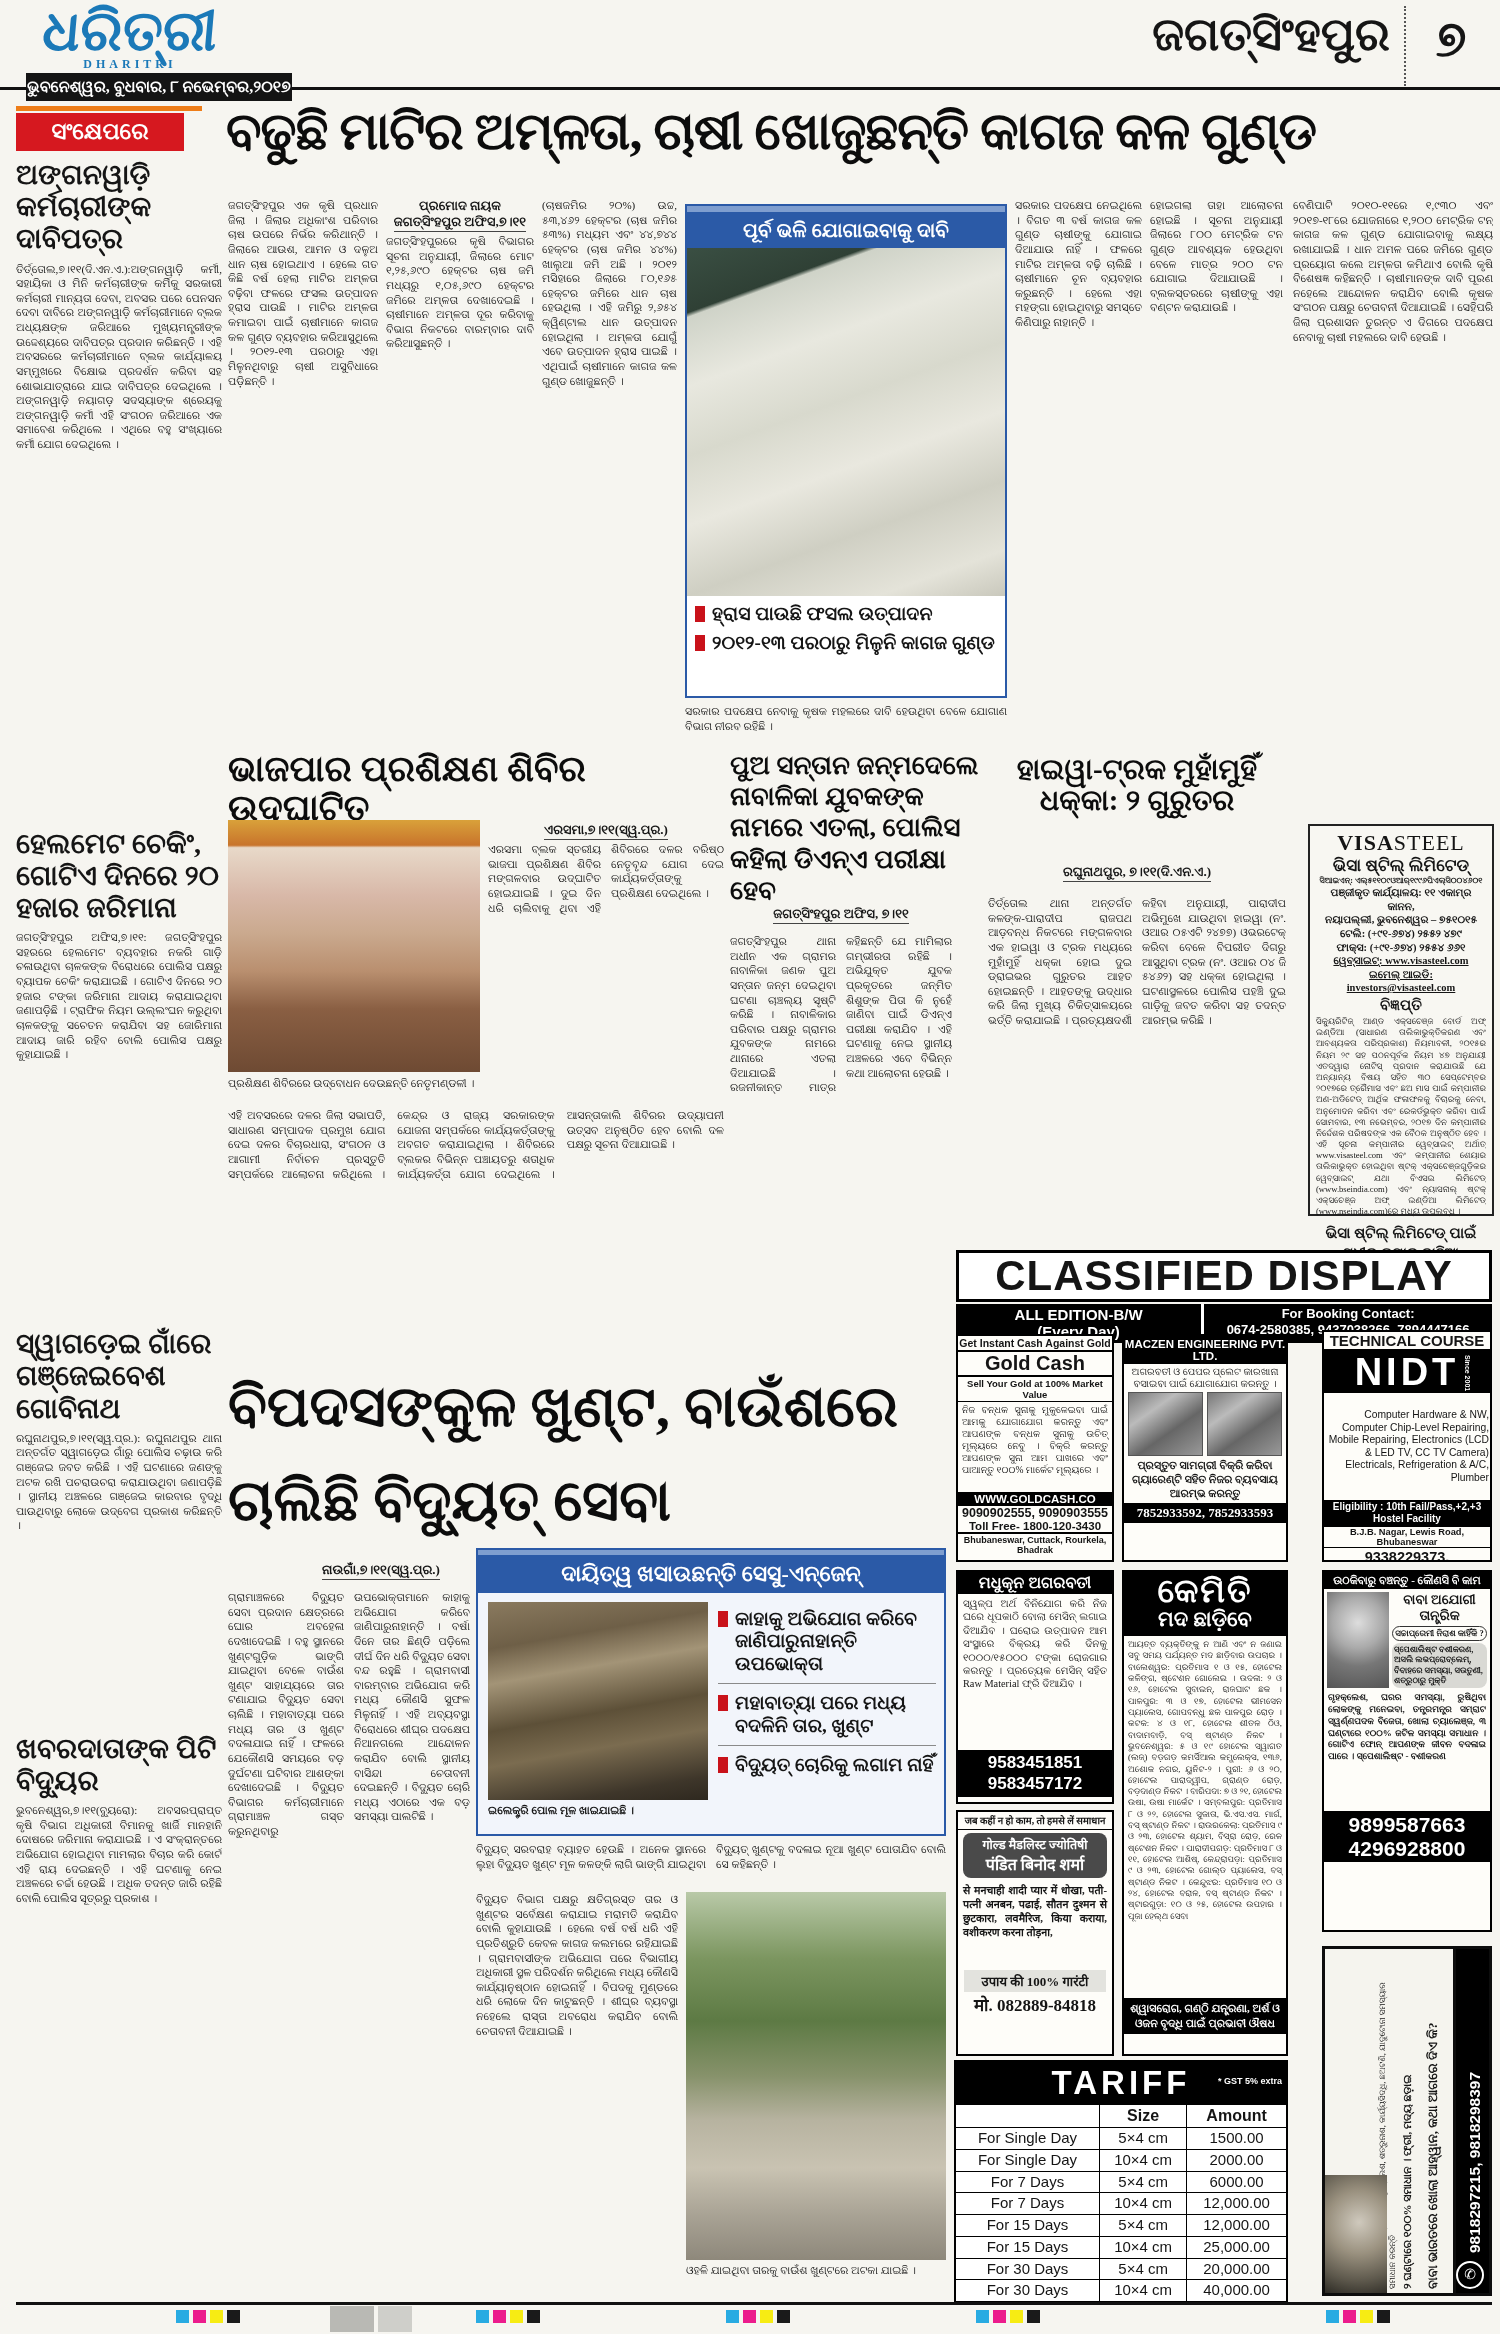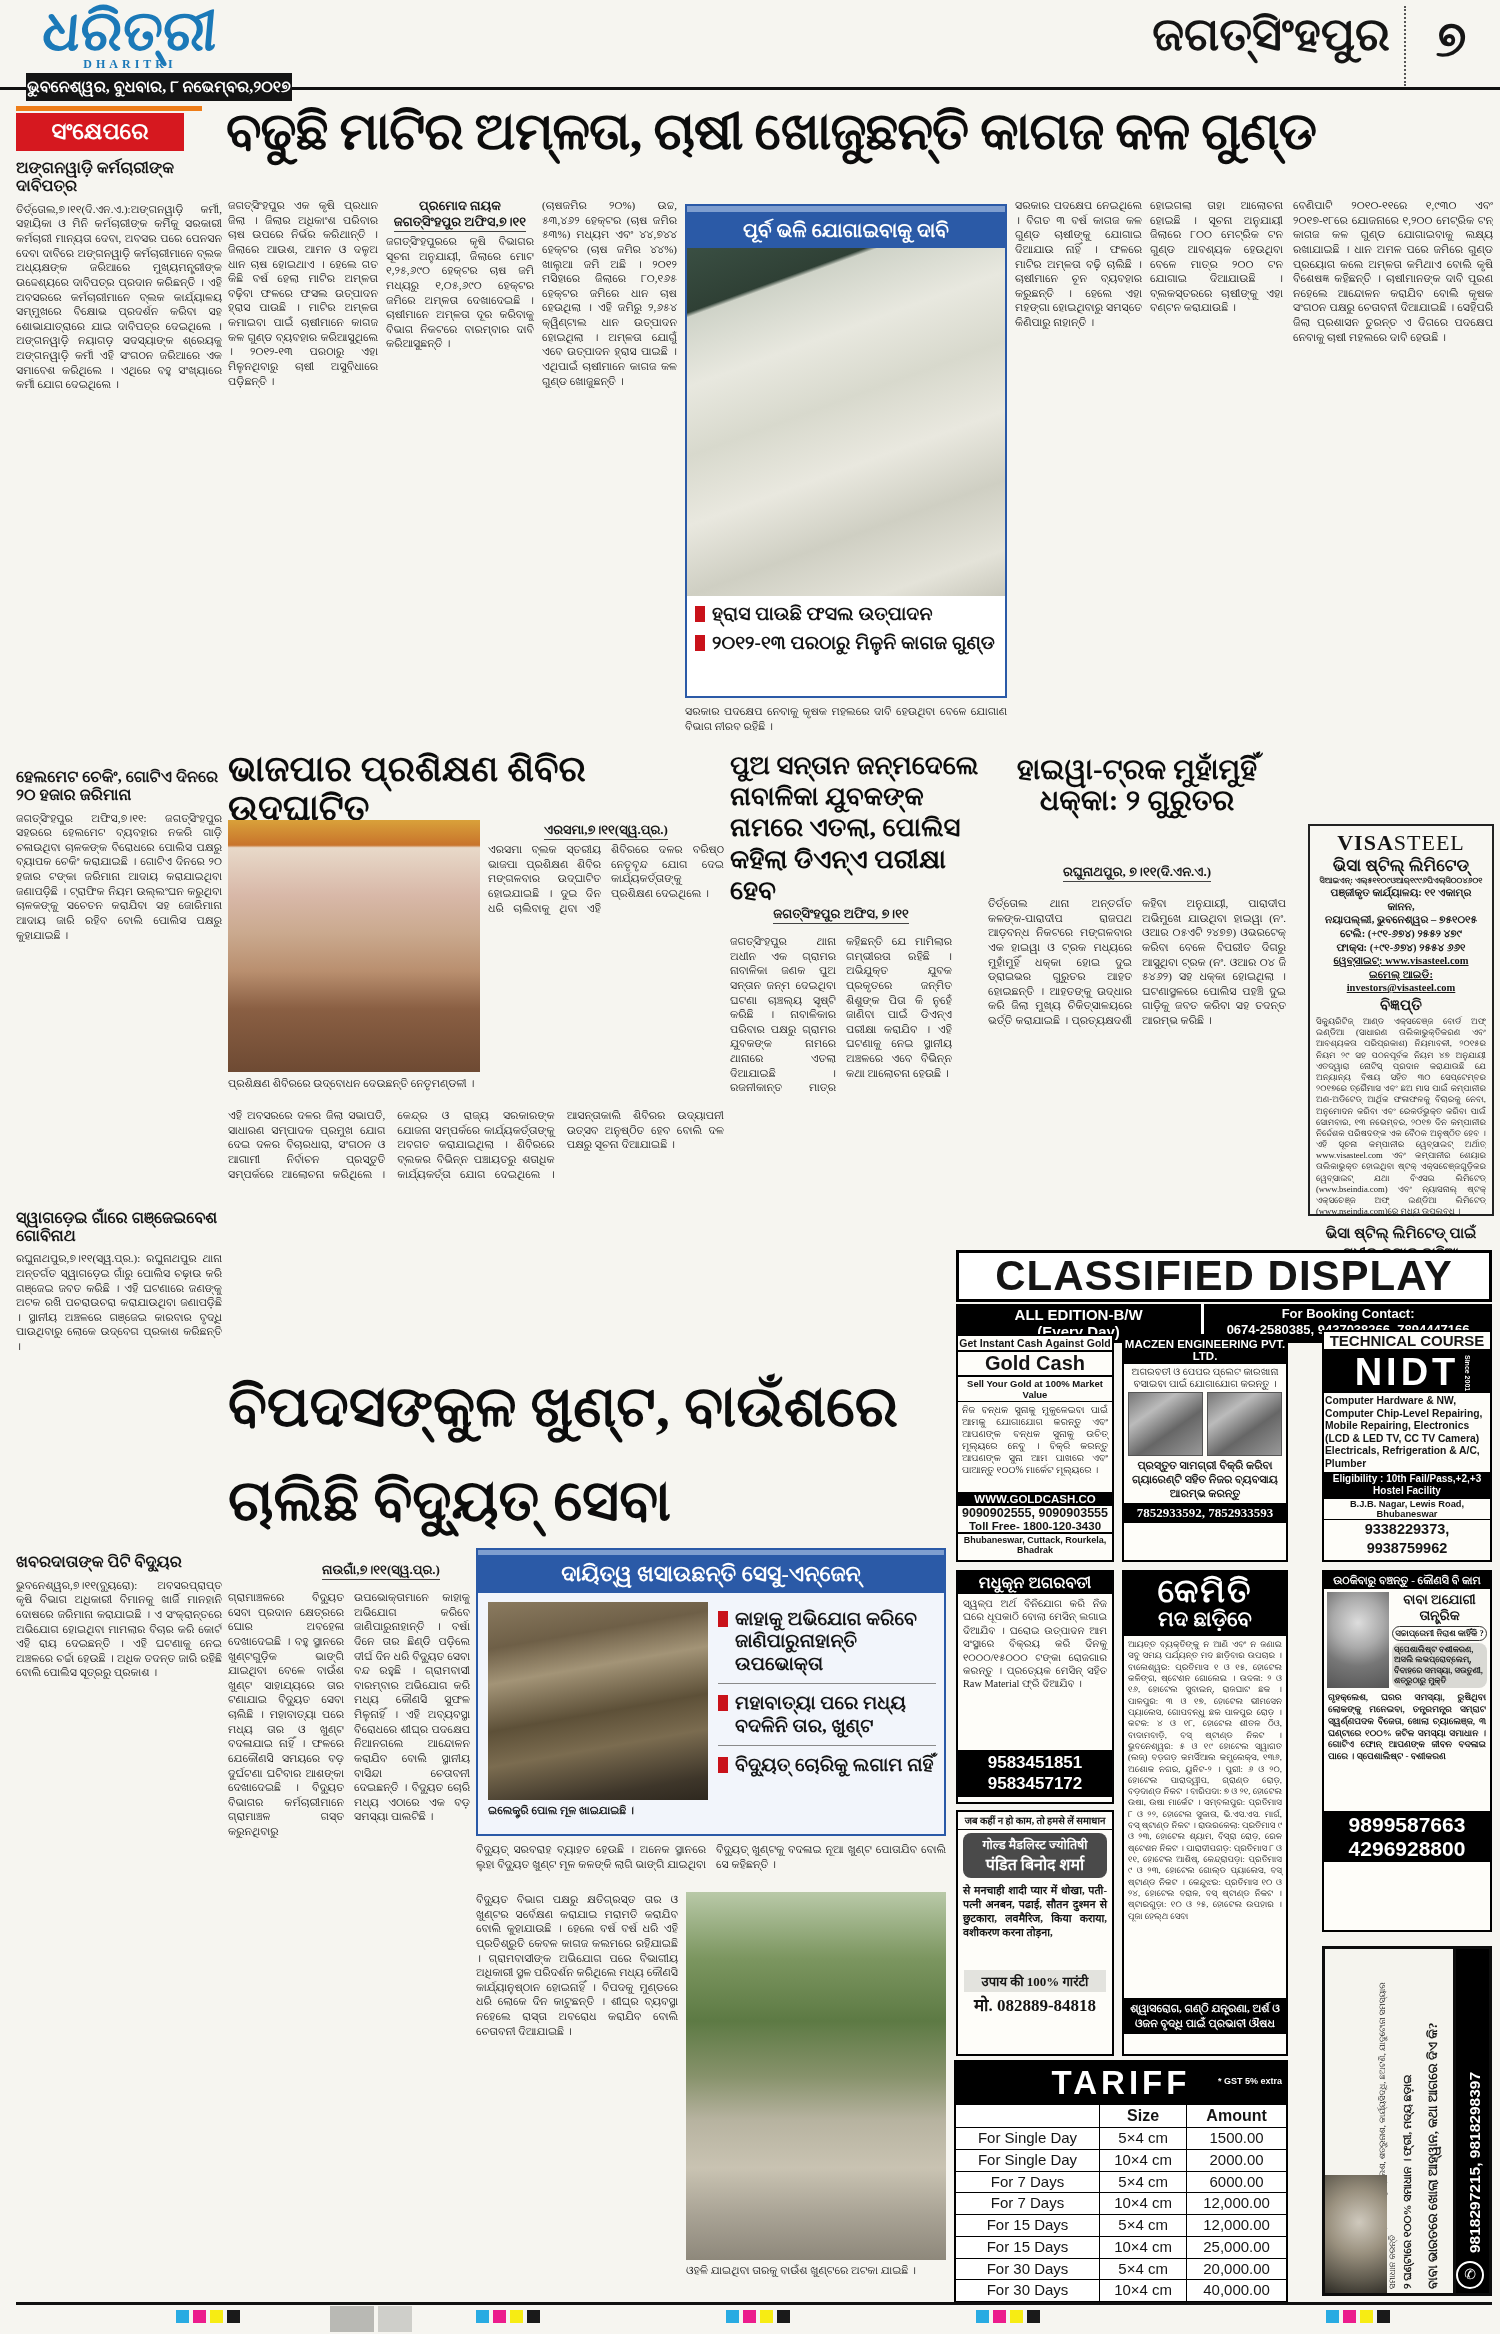--- a/index.html
+++ b/index.html
@@ -23,21 +23,21 @@
            font-size:16px;font-weight:bold;text-align:center;line-height:28px;z-index:3;}
   .edition{left:1020px;top:8px;width:370px;font-size:46px;font-weight:bold;text-align:right;}
   .pgdots{left:1404px;top:6px;height:80px;border-left:2px dotted #555;}
   .pagenum{left:1410px;top:10px;width:82px;font-size:50px;font-weight:bold;text-align:center;}
 
   
   .leftcol{left:16px;top:106px;width:206px;height:2192px;overflow:hidden;}
   .orange-bar{width:186px;height:5px;background:#ee7d18;}
   .brief-box{width:168px;height:38px;background:#d6181f;color:#fff;font-size:23px;font-weight:bold;
              text-align:center;line-height:38px;margin:2px 0 8px 0;}
-  .lh{font-size:16px;font-weight:bold;line-height:1.15;margin:6px 0 6px 0;}
+  .lh{font-size:28px;font-weight:bold;line-height:1.15;margin:6px 0 6px 0;}
   .lb0{height:560px;} .lb1{height:392px;} .lb2{height:296px;} .lb3{height:372px;}
 
   
   .lead-head{left:226px;top:104px;width:1268px;height:86px;font-size:52px;letter-spacing:-1px;}
   .lcA{left:228px;top:198px;width:150px;height:542px;}
   .lcB{left:386px;top:198px;width:148px;height:542px;}
   .byline{font-size:13px;font-weight:bold;text-align:center;}
   .lcC{left:542px;top:198px;width:135px;height:542px;}
   .lcD{left:1015px;top:198px;width:127px;height:542px;}
   .lcE{left:1150px;top:198px;width:133px;height:542px;}
@@ -138,21 +138,21 @@
       linear-gradient(145deg,#777 0%,#bbb 30%,#666 60%,#999 100%);}
   .mac-b2{font-size:11px;font-weight:bold;text-align:center;line-height:1.25;padding:3px 2px;}
   .mac-ph{font-size:13px;font-weight:bold;padding:2px 0;}
 
   
   .nidt{left:1322px;top:1330px;width:170px;height:232px;font-family:"Liberation Sans",sans-serif;}
   .nidt-h{font-size:15px;font-weight:bold;text-align:center;border-bottom:2px solid #000;}
   .nidt-logo{position:relative;background:#000;color:#fff;font-size:38px;font-weight:bold;
              text-align:center;line-height:42px;letter-spacing:4px;}
   .nidt-since{position:absolute;right:2px;top:4px;font-size:7px;writing-mode:vertical-rl;letter-spacing:0;}
-  .nidt-co{font-size:10.3px;font-weight:bold;text-align:left;line-height:1.22;padding:2px 1px;}
+  .nidt-co{font-size:10.3px;font-weight:normal;text-align:right;line-height:1.22;padding:16px 1px;}
   .nidt-el{font-size:10px;font-weight:bold;padding:1px 0;line-height:1.2;}
   .nidt-ad{font-size:9.3px;font-weight:bold;text-align:center;border-top:1px solid #000;border-bottom:1px solid #000;}
   .nidt-ph{font-size:14.5px;font-weight:bold;text-align:center;line-height:1.3;}
 
   
   .aga{left:956px;top:1570px;width:158px;height:234px;}
   .aga-h{font-size:16px;font-weight:bold;padding:2px 0;}
   .aga-body{font-size:10.3px;line-height:1.3;text-align:justify;padding:3px 5px;height:150px;overflow:hidden;}
   .aga-ph{font-size:17px;font-weight:bold;line-height:1.25;padding:2px 0;font-family:"Liberation Sans",sans-serif;}
 

